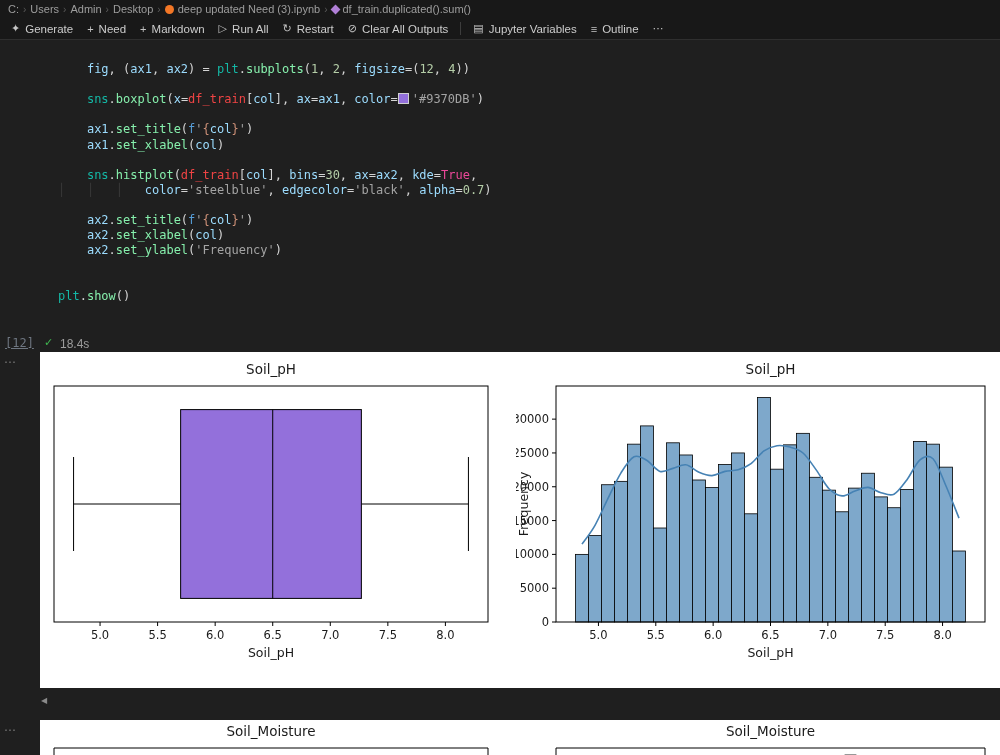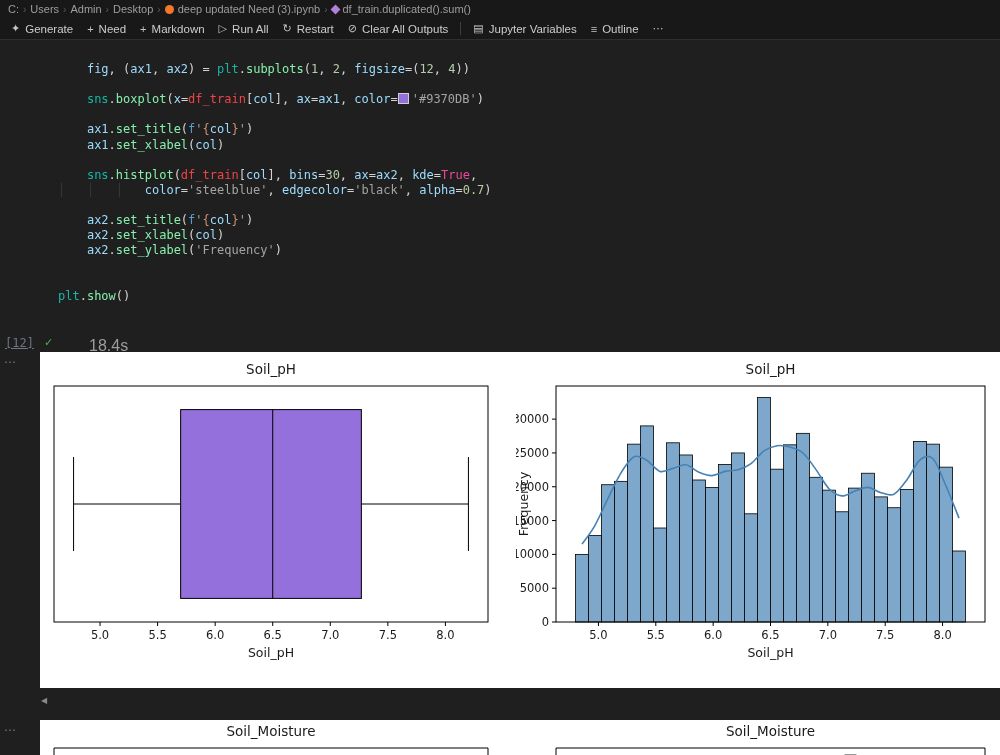--- a/index.html
+++ b/index.html
@@ -25,21 +25,21 @@
   .tk-num{color:#B5CEA8}.tk-str{color:#a3a3a3}.tk-pln{color:#D4D4D4}.tk-op{color:#D4D4D4}
   .tk-const{color:#ec4899}.tk-fpre{color:#569CD6}.tk-brace{color:#CE9178}
   .tk-varu{color:#ef4444;text-underline-offset:2px;}
   .tk-guide{color:#3a3a3a;}
   .tk-swatch{display:inline-block;width:9px;height:9px;background:#9370DB;border:1px solid #cfcfcf;
              margin-right:3px;vertical-align:-1px;}
   
   .exec-row{height:17px;position:relative;background:#1f1f1f;}
   .exec-count{position:absolute;left:5px;top:1px;color:#6e7681;font-family:"DejaVu Sans Mono",monospace;font-size:12px;text-decoration:underline;}
   .exec-check{position:absolute;left:44px;top:1px;color:#3fb950;font-size:11px;}
-  .exec-time{position:absolute;left:60px;top:2px;font-size:16px;color:#9d9d9d;margin-left:29px;}
+  .exec-time{position:absolute;left:60px;top:2px;font-size:12px;color:#9d9d9d;}
   
   .output-row{display:flex;}
   .out-gutter{width:40px;background:#1f1f1f;position:relative;flex:0 0 40px;}
   .gutter-dots{position:absolute;left:4px;top:3px;color:#7a7a7a;font-size:12px;letter-spacing:1px;cursor:pointer;}
   .out-white{flex:1;background:#ffffff;position:relative;overflow:hidden;}
   .output-row.first .out-white{height:336px;}
   .gap-row{height:32px;background:#1f1f1f;position:relative;}
   .scroll-arrow{position:absolute;left:41px;top:8px;color:#8a8a8a;font-size:8px;}
   .output-row.partial{height:55px;}
   .output-row.partial .out-white{height:61px;}

